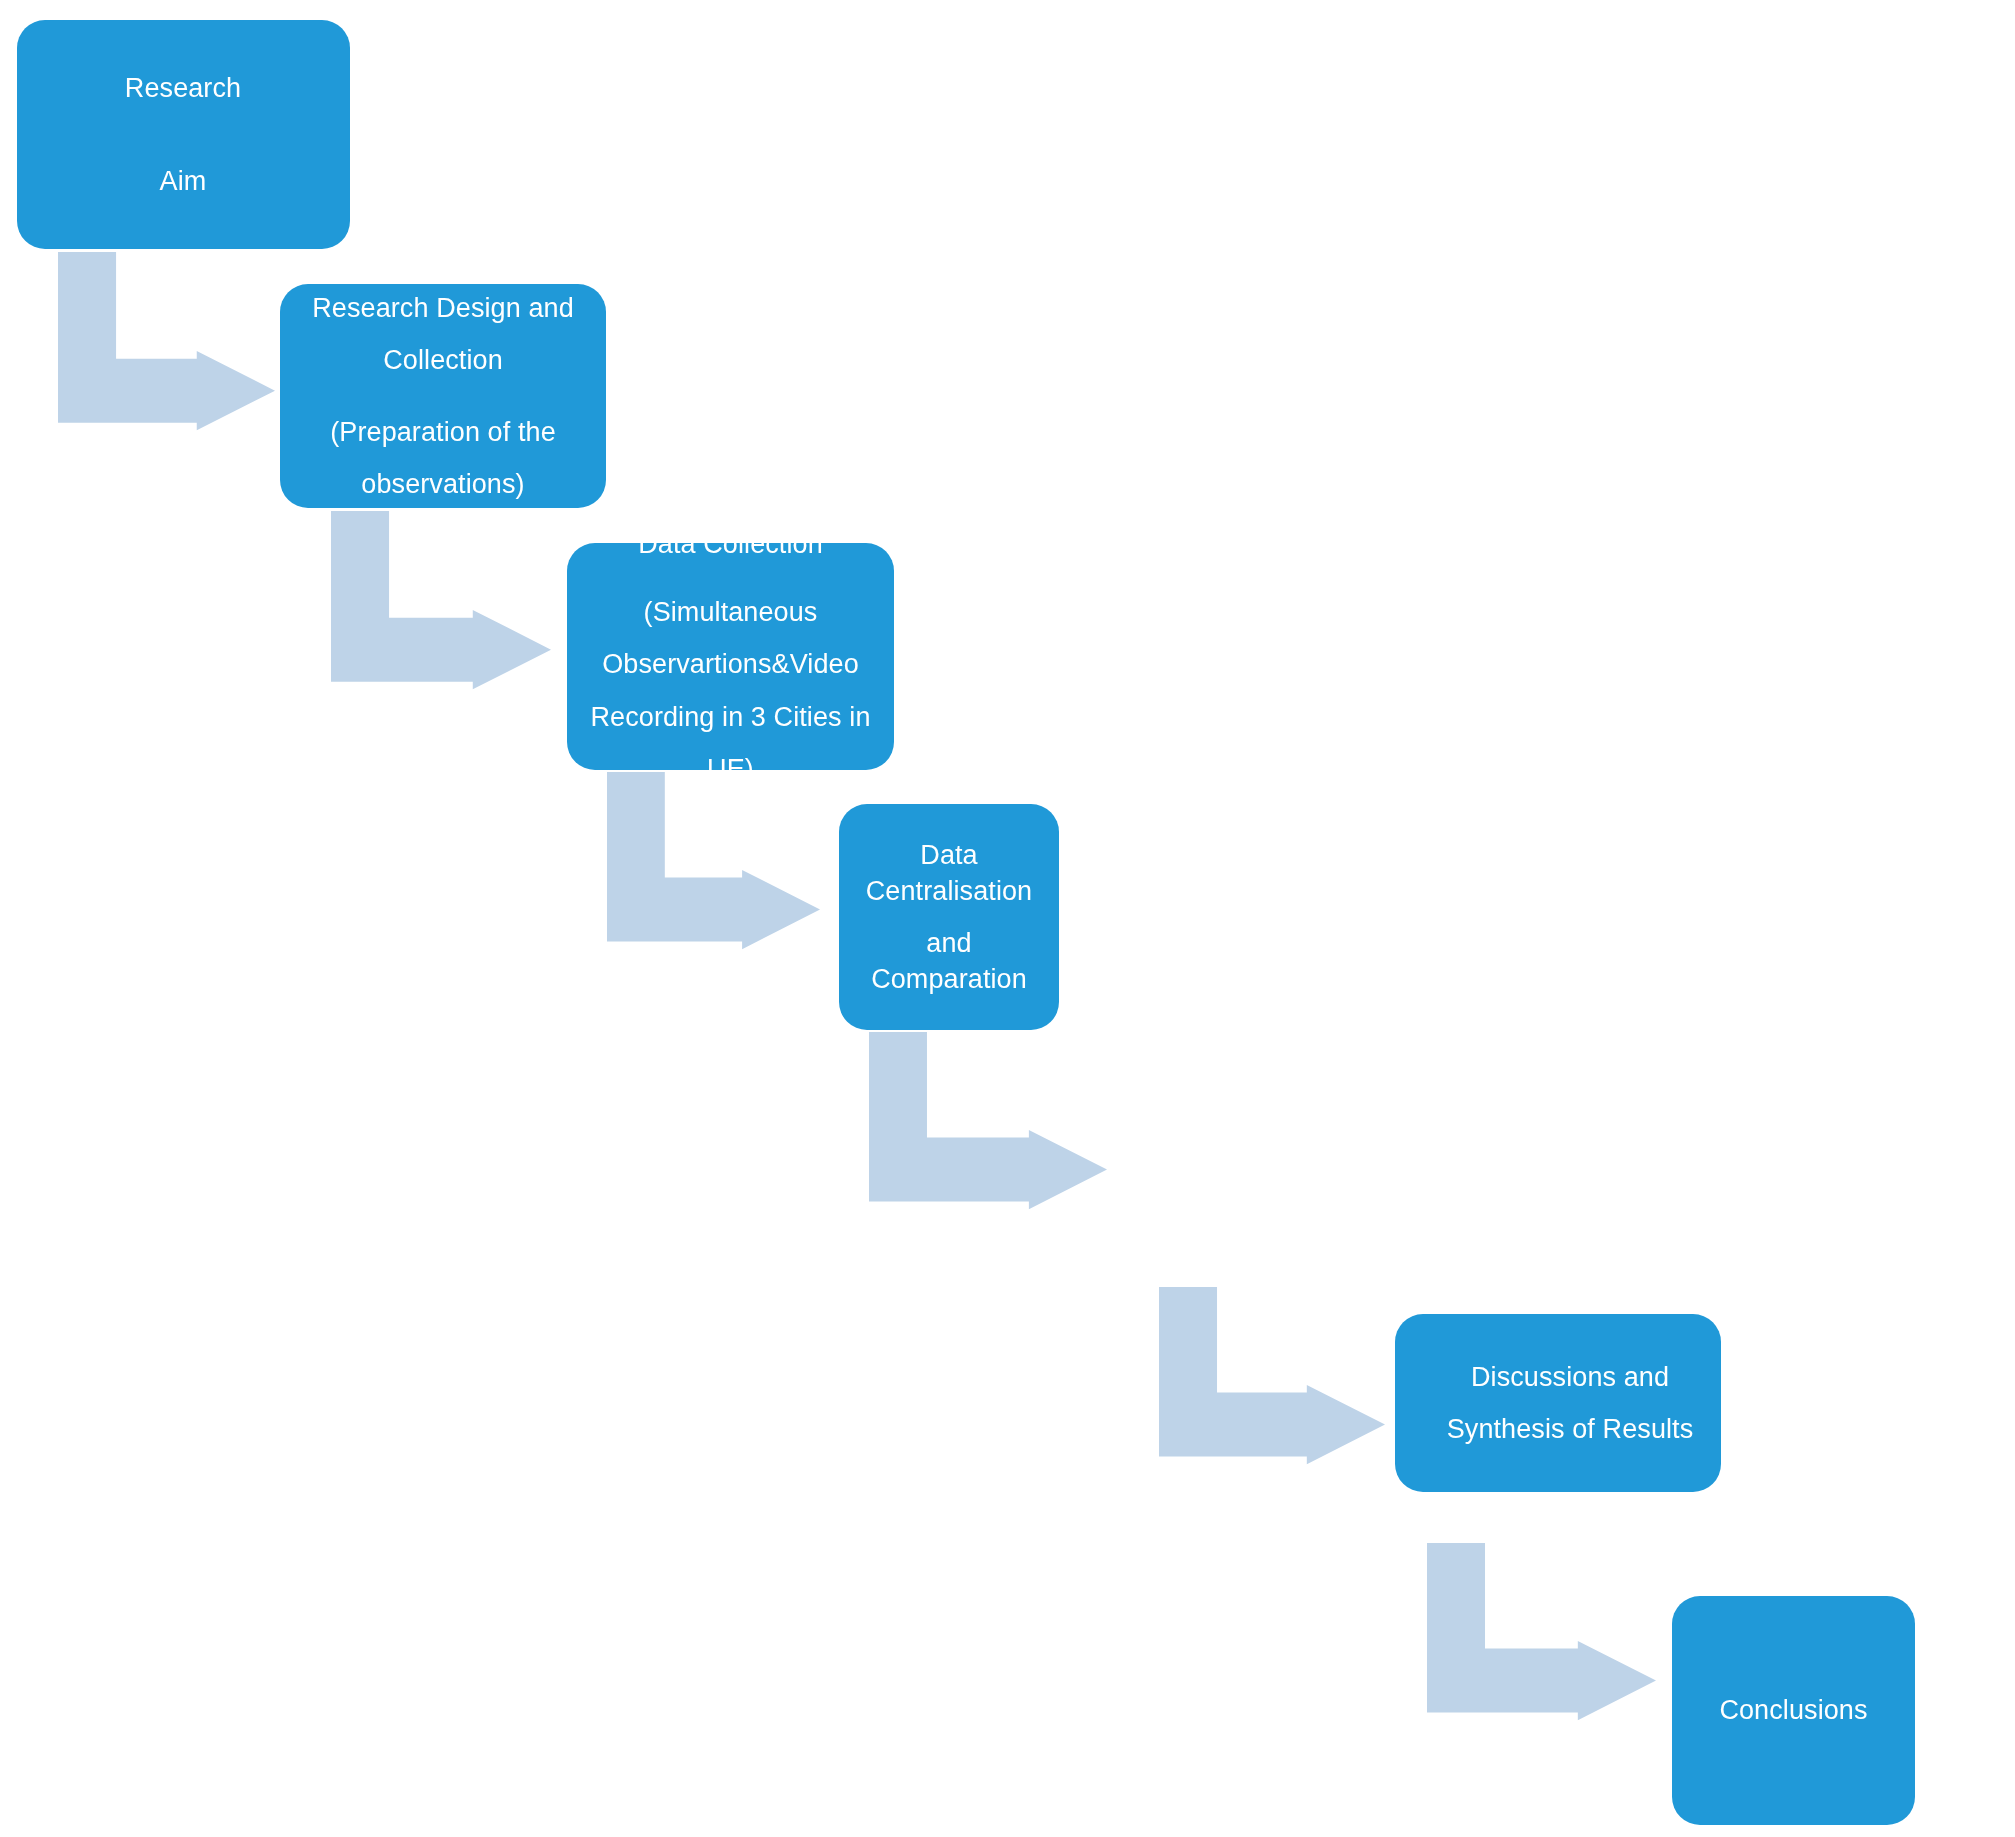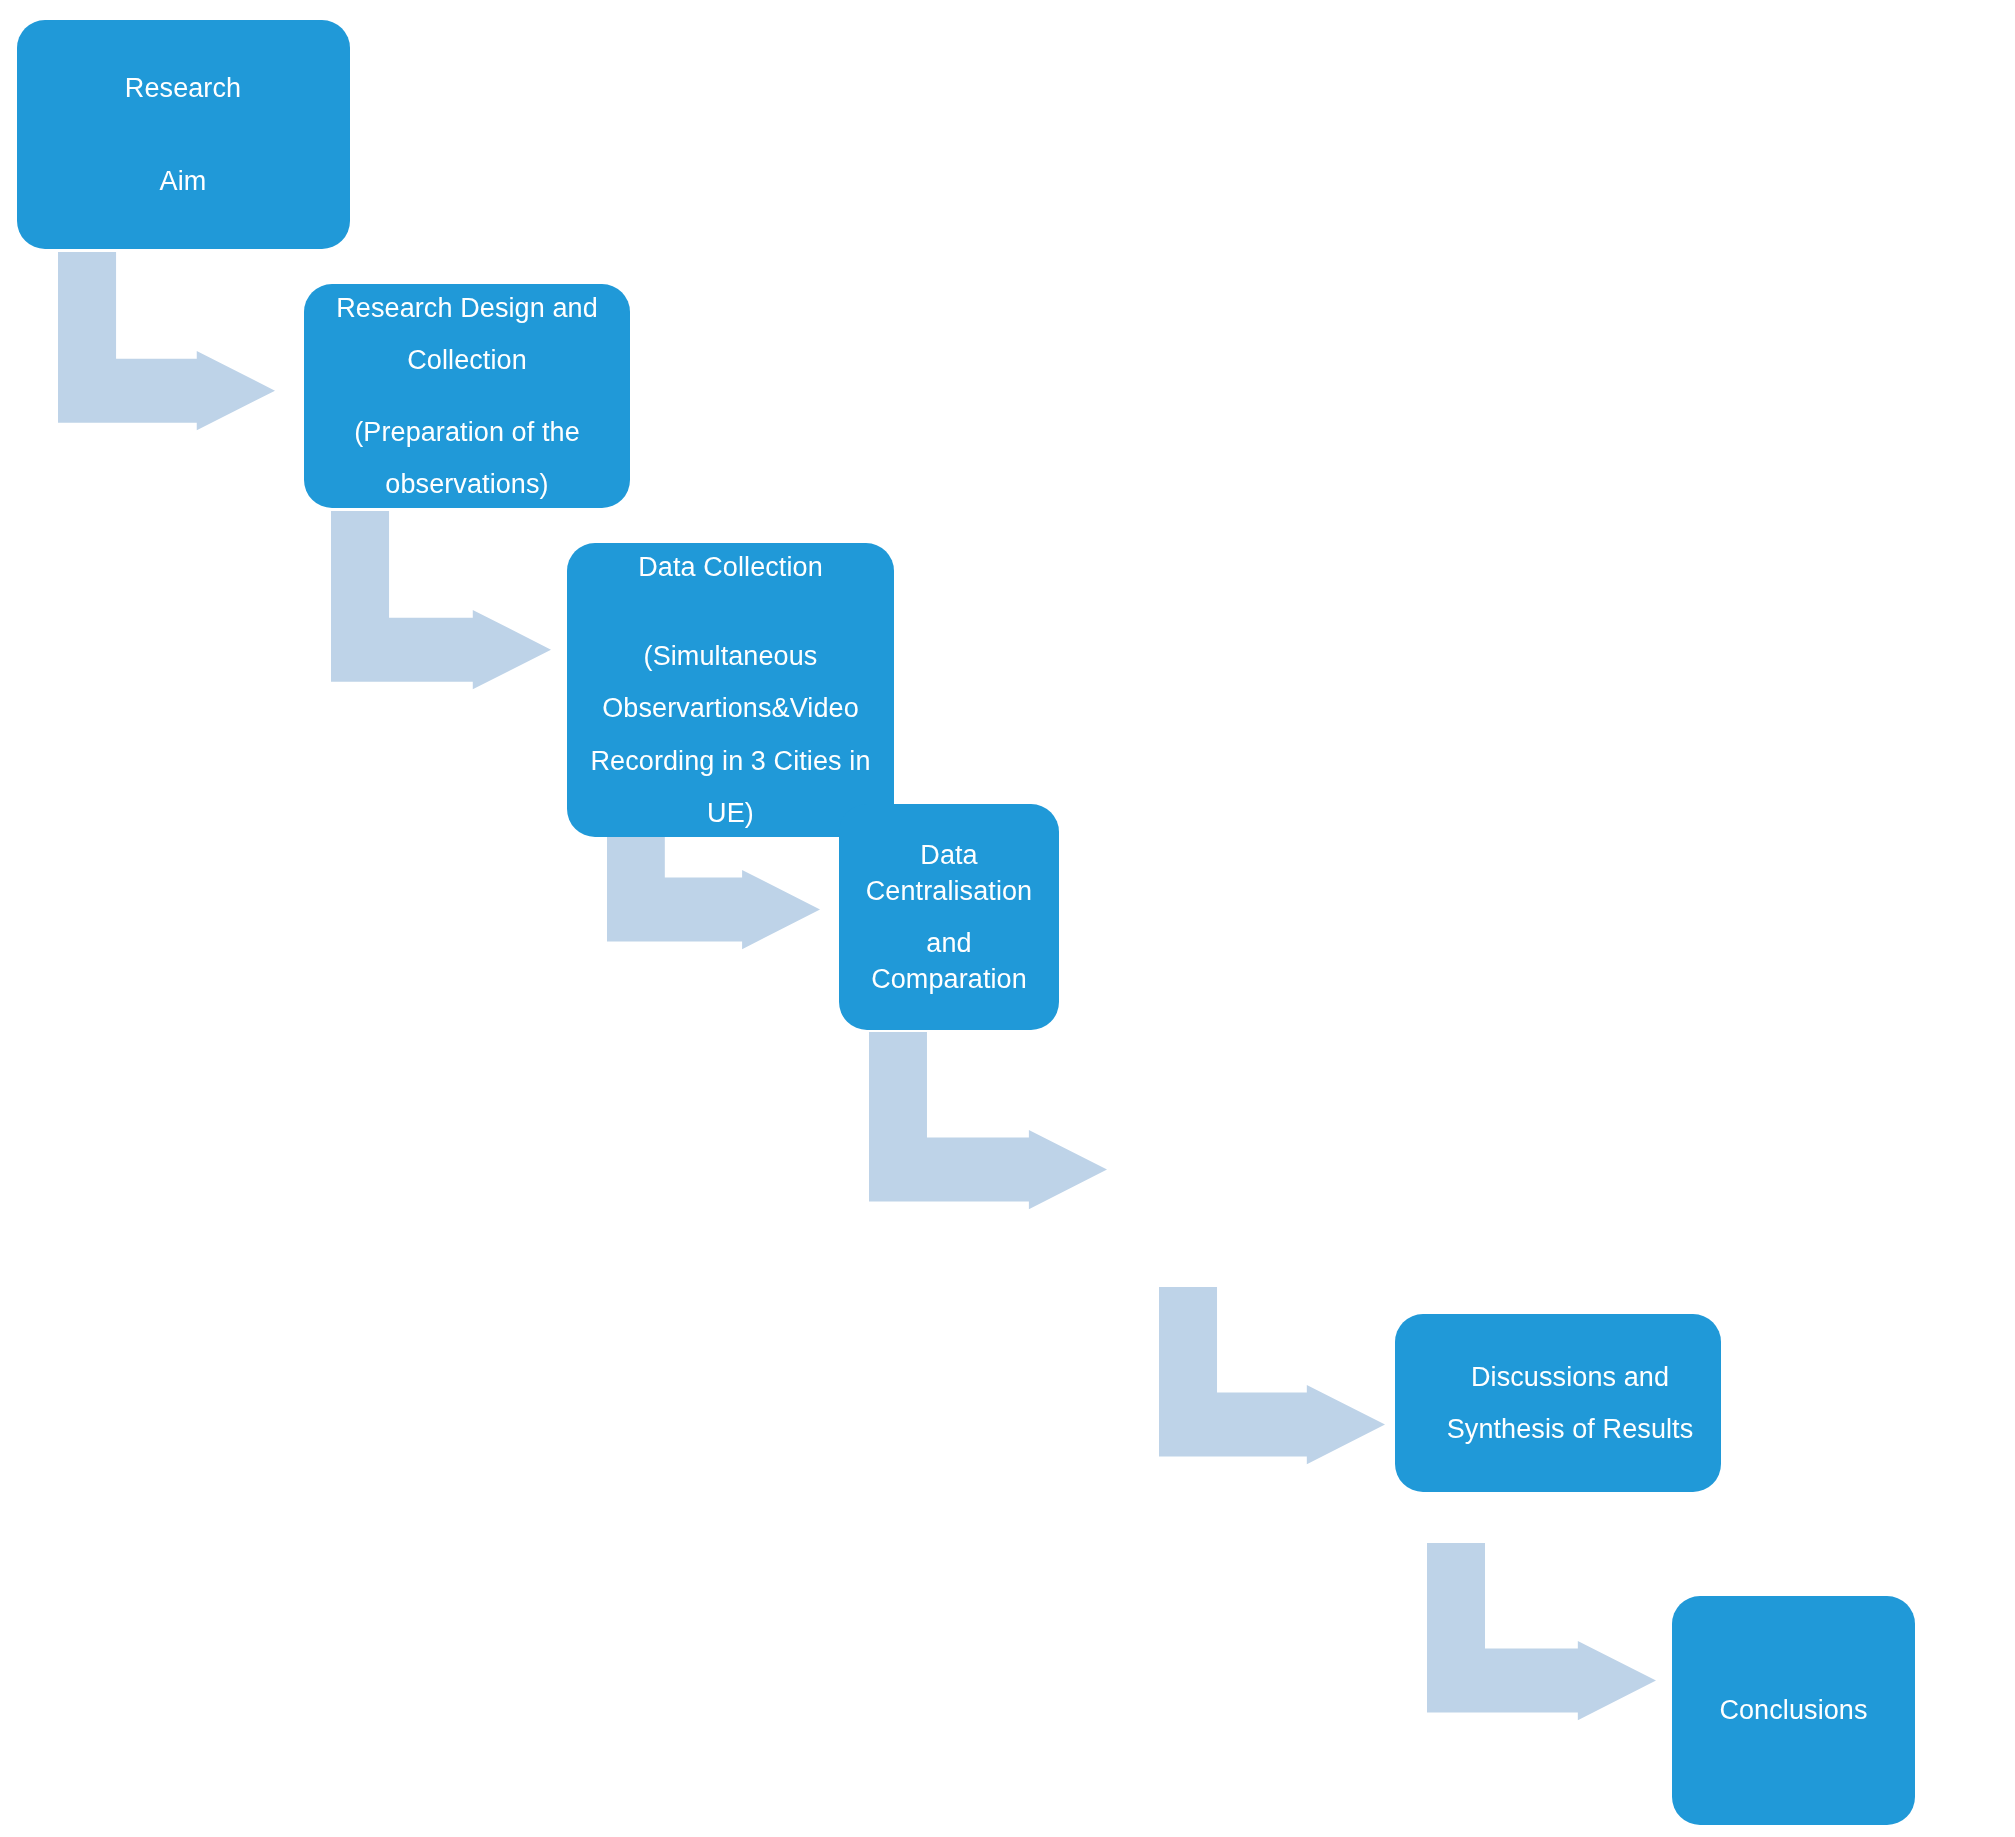--- a/index.html
+++ b/index.html
@@ -80,28 +80,28 @@
     <div class="elbow" style="left: 1427px; top: 1543px; width: 229px; height: 170px;">
       <svg viewBox="0 0 375 318" preserveAspectRatio="none" style="height:194px">
         <polygon points="0.0,0.0 95.0,0.0 95.0,173.0 247.0,173.0 247.0,160.5 375.0,225.5 247.0,290.5 247.0,278.0 0.0,278.0" fill="#bed3e8"></polygon>
       </svg>
     </div>
     <div class="node" style="left: 16.5px; top: 20px; width: 333px; height: 229px; background: rgb(32, 153, 216);">
       <span class="line">Research</span>
       <span class="gap"></span>
       <span class="line">Aim</span>
     </div>
-    <div class="node" style="left: 304px; top: 284px; width: 326px; height: 224px; background: rgb(32, 153, 216);">
+    <div class="node" style="left: 280px; top: 284px; width: 326px; height: 224px; background: rgb(32, 153, 216);">
       <span class="line">Research Design and</span>
       <span class="line">Collection</span>
       <span class="gap"></span>
       <span class="line">(Preparation of the</span>
       <span class="line">observations)</span>
     </div>
-    <div class="node" style="left: 567px; top: 543px; width: 327px; height: 294px; background: rgb(32, 153, 216);">
+    <div class="node" style="left: 567px; top: 543px; width: 327px; height: 227px; background: rgb(32, 153, 216);">
       <span class="line">Data Collection</span>
       <span class="gap"></span>
       <span class="line">(Simultaneous</span>
       <span class="line">Observartions&amp;Video</span>
       <span class="line">Recording in 3 Cities in</span>
       <span class="line">UE)</span>
     </div>
     <div class="node" style="left: 839px; top: 804px; width: 220px; height: 226px; background: rgb(32, 153, 216);">
       <span class="line">Data Centralisation</span>
       <span class="line">and Comparation</span>

